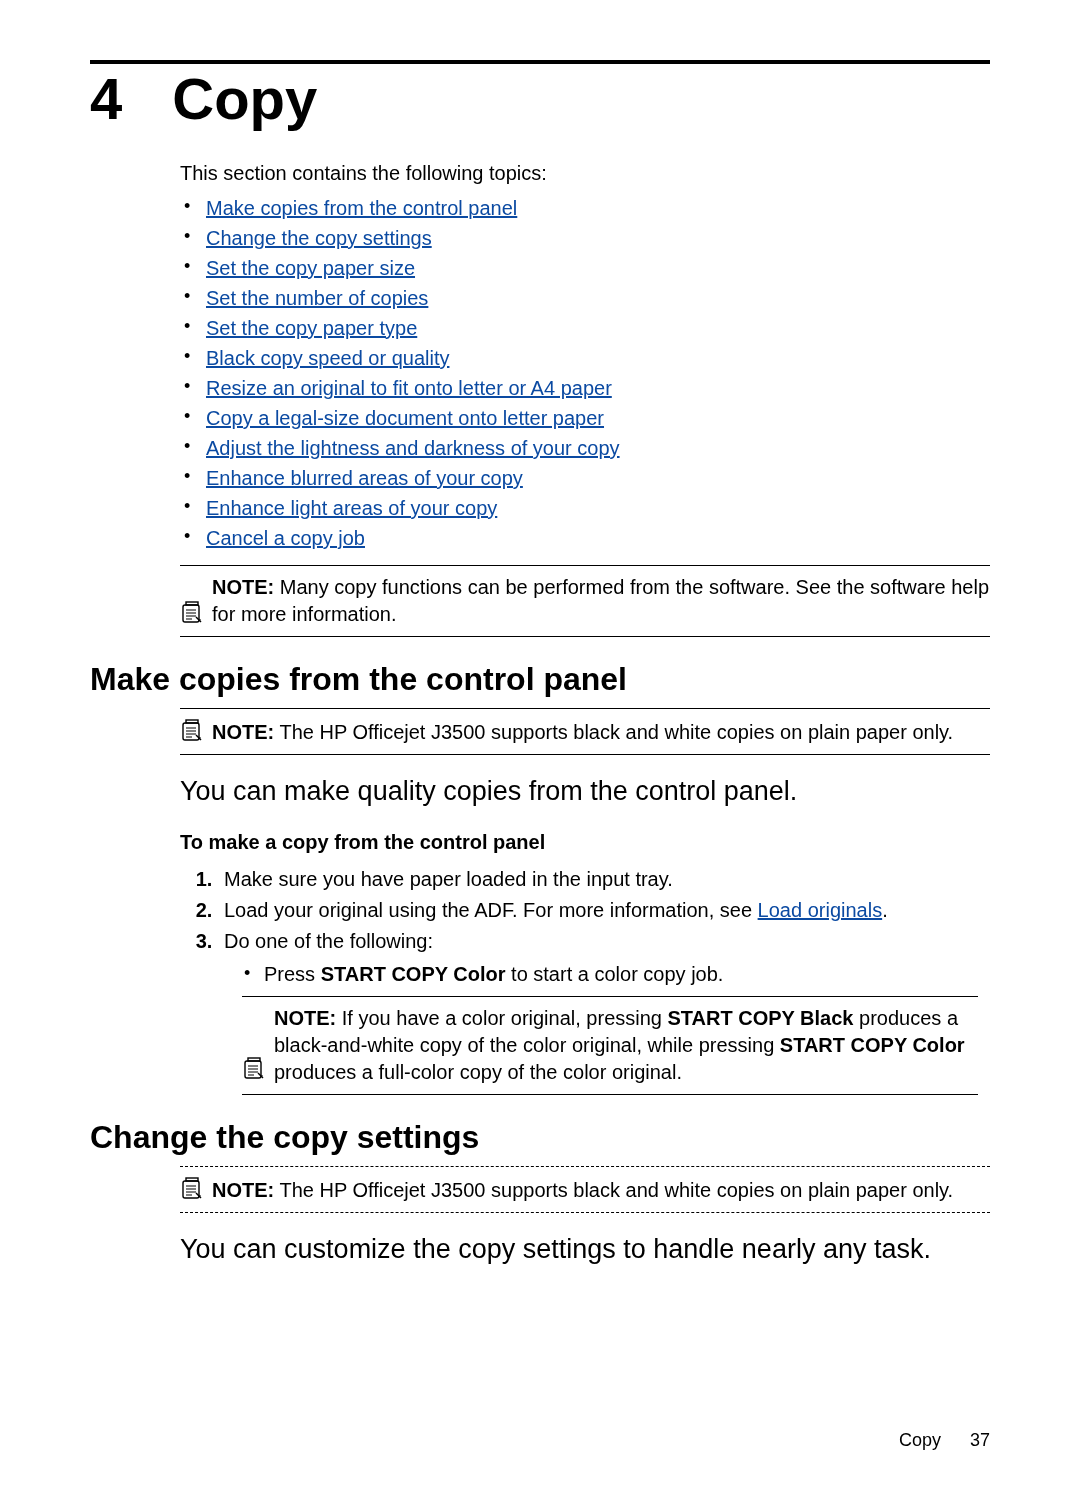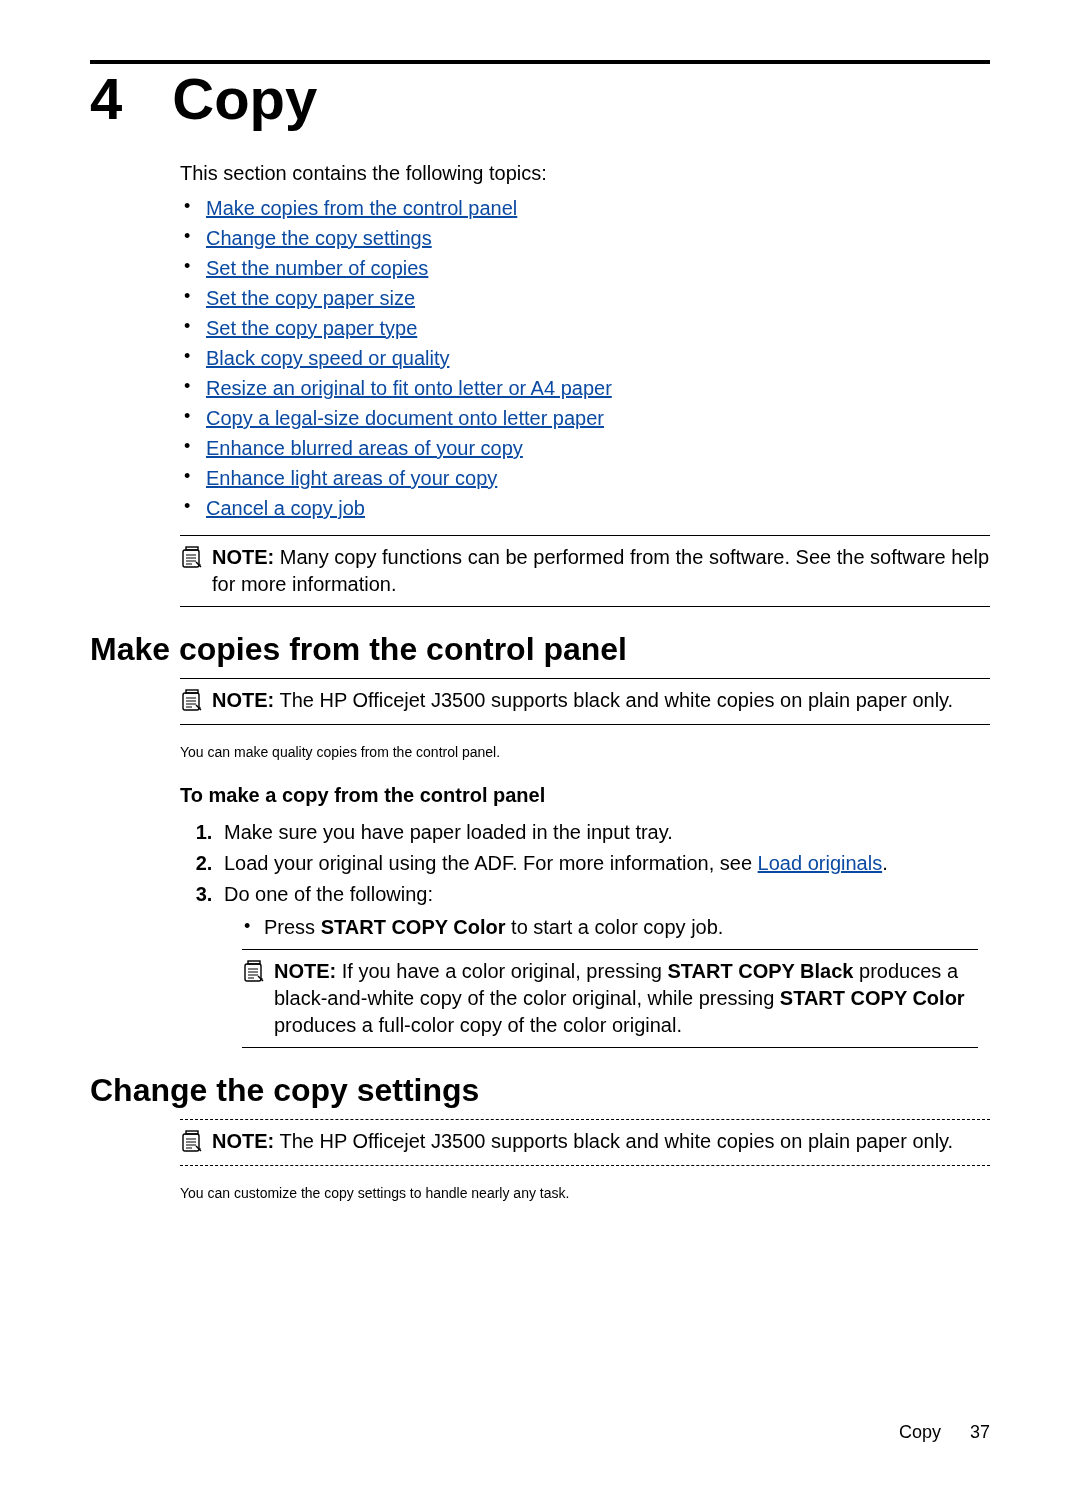--- a/index.html
+++ b/index.html
@@ -69,40 +69,40 @@
     color: #0b4aa2;
     text-decoration: underline;
   }
   .note-box {
     border-top: 1.5px solid #000;
     border-bottom: 1.5px solid #000;
     padding: 8px 0 8px 0;
     margin: 4px 0 18px 0;
     display: flex;
     gap: 10px;
-    align-items: flex-start;
+    align-items: flex-end;
     font-size: 20px;
   }
   .note-box.dashed {
     border-top-style: dashed;
     border-bottom-style: dashed;
   }
   .note-icon {
     flex: 0 0 auto;
     margin-top: 2px;
   }
   .note-text { flex: 1; line-height: 1.35; }
   .note-label { font-weight: 700; }
   h2.section {
     font-size: 32px;
     font-weight: 700;
     margin: 24px 0 10px 0;
   }
   .para {
-    font-size: 14px;
+    font-size: 27px;
     margin: 10px 0;
     line-height: 1.35;
   }
   .subhead {
     font-size: 20px;
     font-weight: 700;
     margin: 22px 0 6px 0;
   }
   ol.steps {
     font-size: 20px;
@@ -135,21 +135,21 @@
     top: 0;
     font-size: 18px;
   }
   .b { font-weight: 700; }
   .step3-note-wrap {
     margin-left: 18px;
     margin-top: 6px;
   }
   .footer {
     position: absolute;
-    bottom: 52px;
+    bottom: 44px;
     right: 90px;
     font-size: 18px;
   }
   .footer .sec { margin-right: 24px; }
 </style>
 </head>
 <body>
 
 <div class="page">
   <div class="top-rule"></div>
@@ -158,26 +158,27 @@
     <span class="chap-num">4</span>
     <span class="chap-title">Copy</span>
   </div>
 
   <div class="body-col">
     <div class="intro">This section contains the following topics:</div>
 
     <ul class="toc">
       <li><a class="link" href="#">Make copies from the control panel</a></li>
       <li><a class="link" href="#">Change the copy settings</a></li>
+      <li><a class="link" href="#">Set the copy paper size</a></li>
       <li><a class="link" href="#">Set the number of copies</a></li>
-      <li><a class="link" href="#">Set the copy paper size</a></li>
       <li><a class="link" href="#">Set the copy paper type</a></li>
       <li><a class="link" href="#">Black copy speed or quality</a></li>
       <li><a class="link" href="#">Resize an original to fit onto letter or A4 paper</a></li>
       <li><a class="link" href="#">Copy a legal-size document onto letter paper</a></li>
+      <li><a class="link" href="#">Adjust the lightness and darkness of your copy</a></li>
       <li><a class="link" href="#">Enhance blurred areas of your copy</a></li>
       <li><a class="link" href="#">Enhance light areas of your copy</a></li>
       <li><a class="link" href="#">Cancel a copy job</a></li>
     </ul>
 
     <div class="note-box">
       <span class="note-icon">
         <svg width="22" height="22" viewBox="0 0 22 22">
           <rect x="6" y="1" width="12" height="3" fill="none" stroke="#000" stroke-width="1.4"></rect>
           <rect x="3" y="4" width="16" height="17" rx="2" fill="none" stroke="#000" stroke-width="1.4"></rect>

